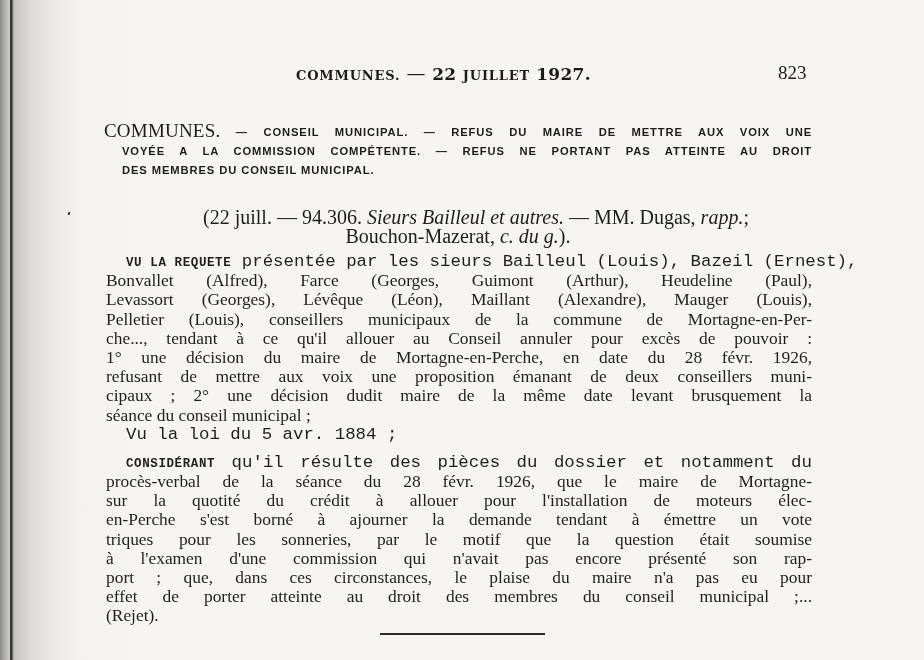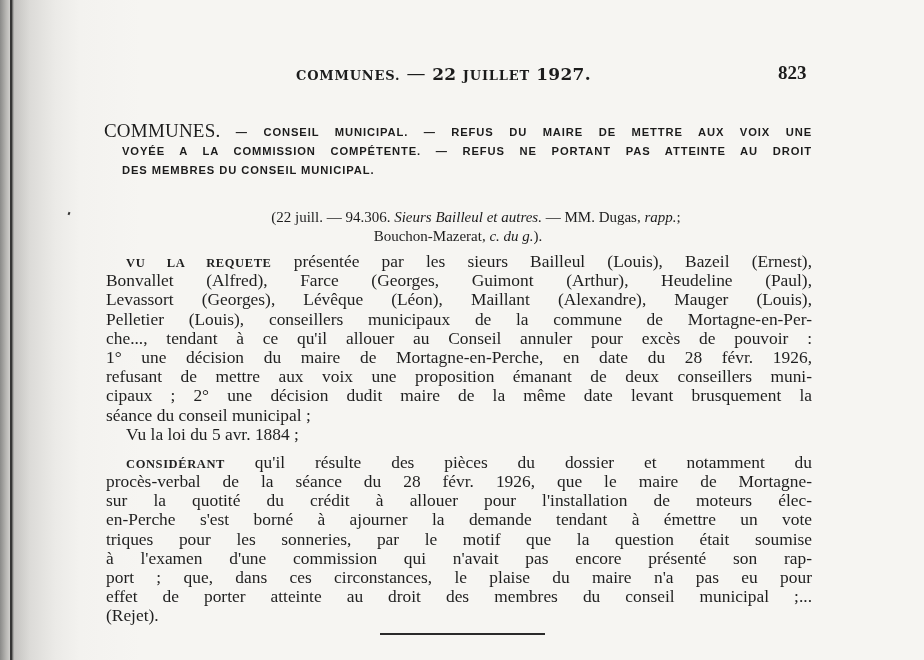--- a/index.html
+++ b/index.html
@@ -49,21 +49,21 @@
       letter-spacing: 0.8px;
     }
     .running-head .big {
       font-size: 17px;
       font-weight: bold;
     }
     .page-number {
       position: absolute;
       left: 778px; top: 62px;
       font-size: 19px;
-      font-weight: bold;
+      font-weight: normal;
       font-family: "Liberation Serif", serif;
     }
     .summary {
       position: absolute;
       left: 104px; top: 113px;
       width: 708px;
       font-family: "Liberation Sans", sans-serif;
       font-weight: bold;
       font-size: 11.2px;
       letter-spacing: 0.9px;
@@ -81,21 +81,21 @@
       font-size: 19px;
       letter-spacing: 0.2px;
       text-transform: none;
       vertical-align: -1px;
     }
     .citation {
       position: absolute;
       left: 104px; top: 208px;
       width: 708px;
       font-family: "Liberation Serif", serif;
-      font-size: 15px;
+      font-size: 20px;
       line-height: 19px;
       text-align: center;
       color: #1d1d1d;
     }
     .citation .line { display: block; white-space: nowrap; }
     .citation .l1 { padding-left: 36px; }
     .citation em { font-style: italic; }
     .body {
       position: absolute;
       left: 106px; top: 252px;
@@ -106,21 +106,21 @@
       color: #1f1f1f;
     }
     .body .line {
       display: block;
       white-space: nowrap;
       text-align: justify;
       text-align-last: justify;
       height: 19.2px;
     }
     .body .line.end { text-align-last: left; }
-    .body .line.para { padding-left: 20px; }
+    .body .line.para { padding-left: 20px; font-family: Liberation Mono, monospace; }
     .body .sc { font-size: 12.5px; letter-spacing: 0.6px; font-weight: bold; text-transform: uppercase; }
     .body .gap { height: 9px; display: block; }
     .rule {
       position: absolute;
       left: 380px; top: 633px;
       width: 165px; height: 2px;
       background: #2a2a2a;
     }
   </style>
 </head>

